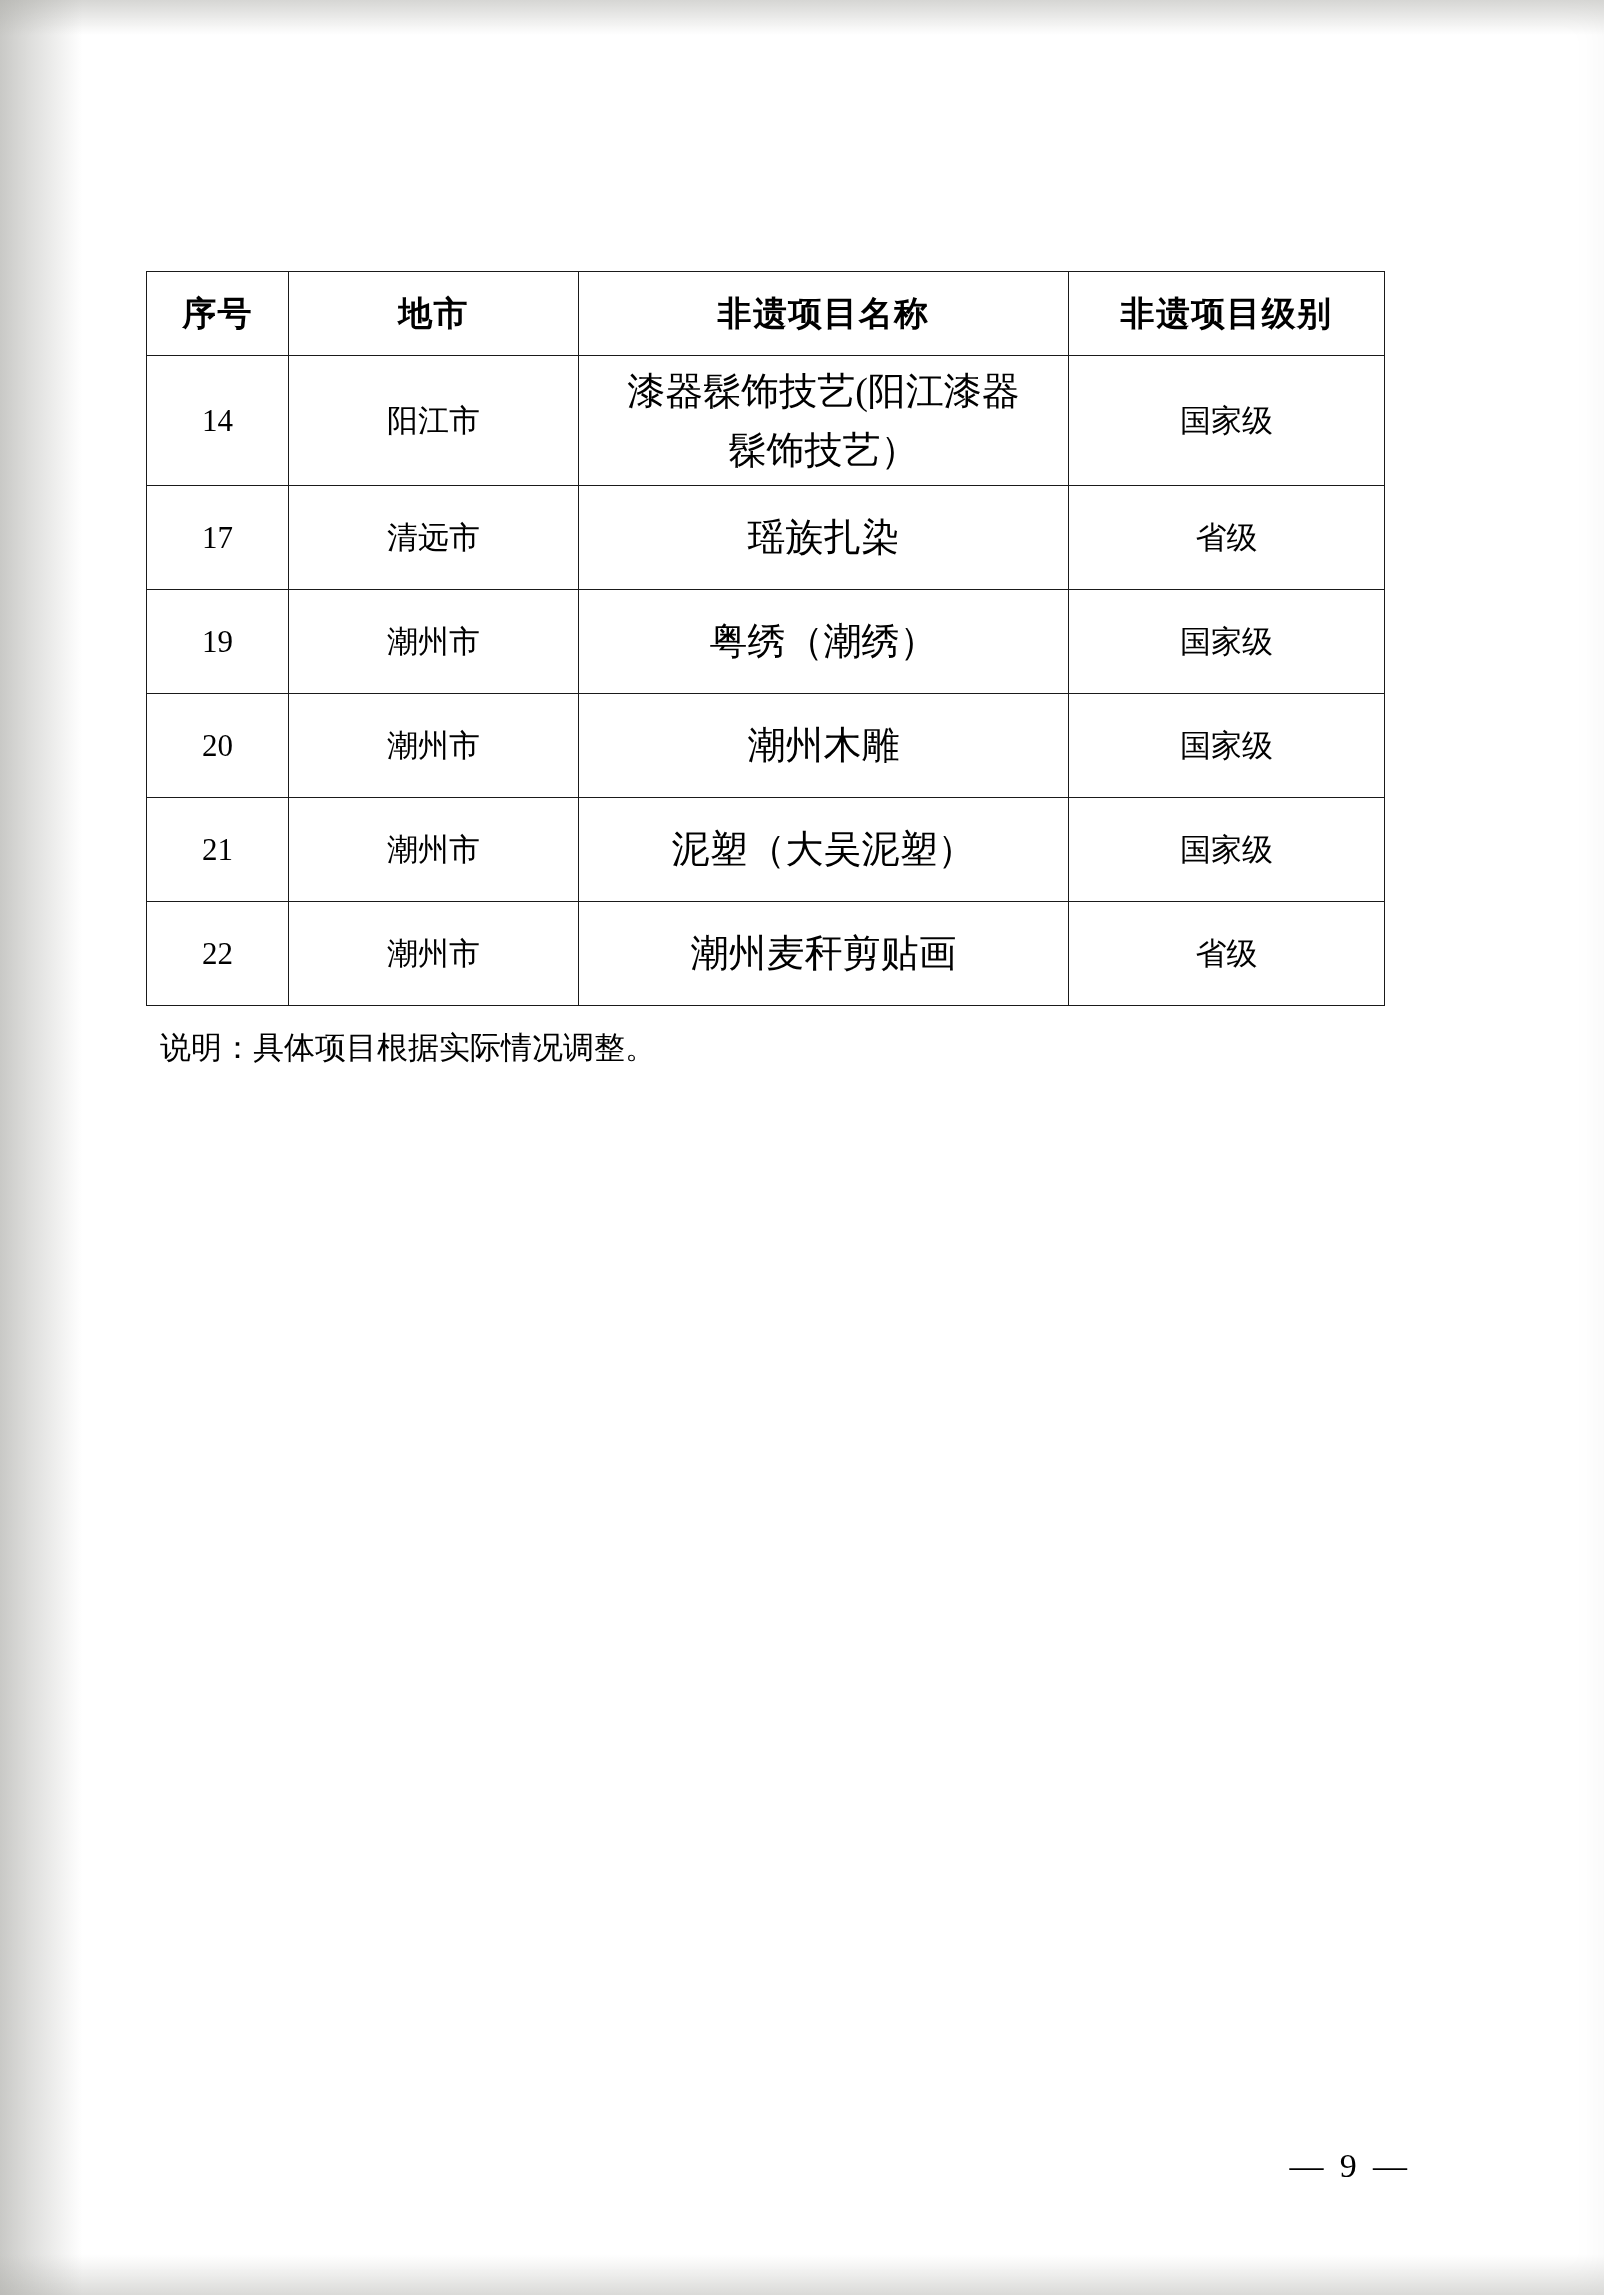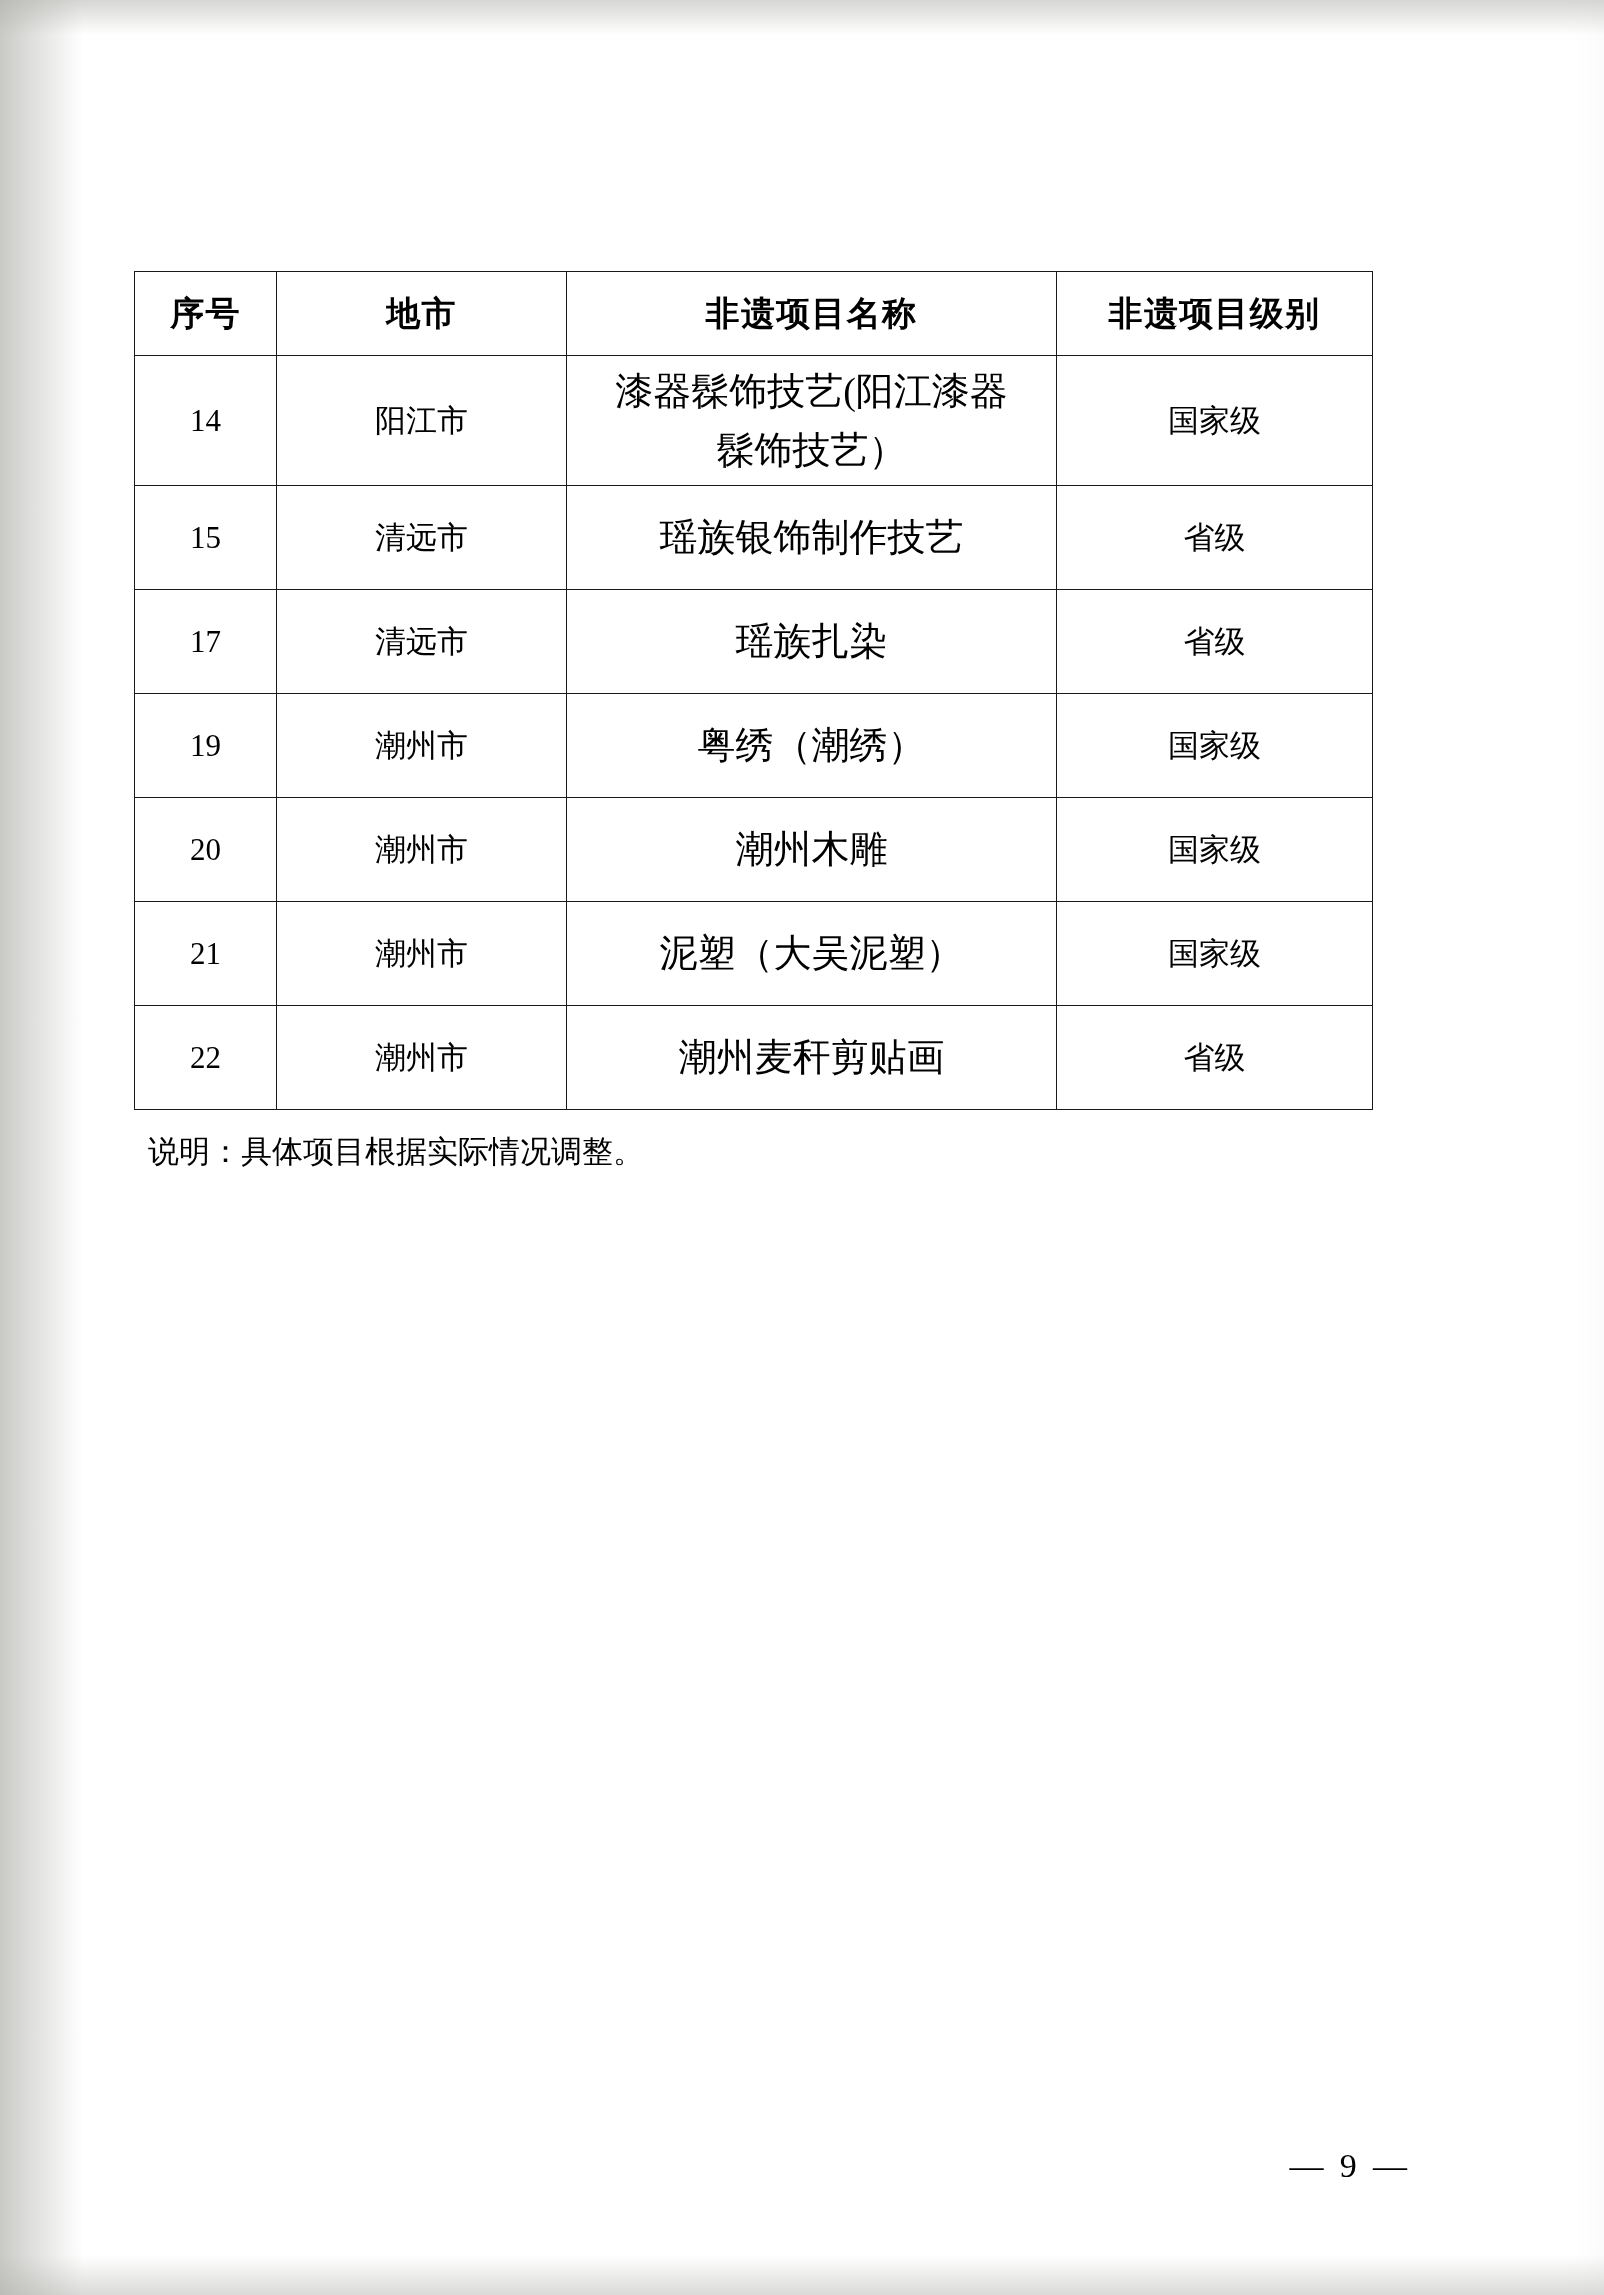--- a/index.html
+++ b/index.html
@@ -41,21 +41,21 @@
   .scan-edge-bottom {
     position: absolute;
     left: 0; bottom: 0;
     width: 100%; height: 45px;
     background: linear-gradient(to top, rgba(170,170,165,0.4), rgba(255,255,255,0) 90%);
     pointer-events: none;
   }
 
   .content {
     position: absolute;
-    left: 134px;
+    left: 146px;
     top: 271px;
     width: 1245px;
   }
 
   table.ich-table {
     border-collapse: collapse;
     width: 1239px;
     table-layout: fixed;
     color: #000;
   }
@@ -136,26 +136,20 @@
         </tr>
       </thead>
       <tbody>
         <tr>
           <td class="cell tall">14</td>
           <td class="cell tall">阳江市</td>
           <td class="cell tall name"><span>漆器髹饰技艺(阳江漆器</span><span class="l2">髹饰技艺）</span></td>
           <td class="cell tall">国家级</td>
         </tr>
         <tr>
-          <td class="cell">15</td>
-          <td class="cell">清远市</td>
-          <td class="cell name">瑶族银饰制作技艺</td>
-          <td class="cell">省级</td>
-        </tr>
-        <tr>
           <td class="cell">17</td>
           <td class="cell">清远市</td>
           <td class="cell name">瑶族扎染</td>
           <td class="cell">省级</td>
         </tr>
         <tr>
           <td class="cell">19</td>
           <td class="cell">潮州市</td>
           <td class="cell name">粤绣（潮绣）</td>
           <td class="cell">国家级</td>

